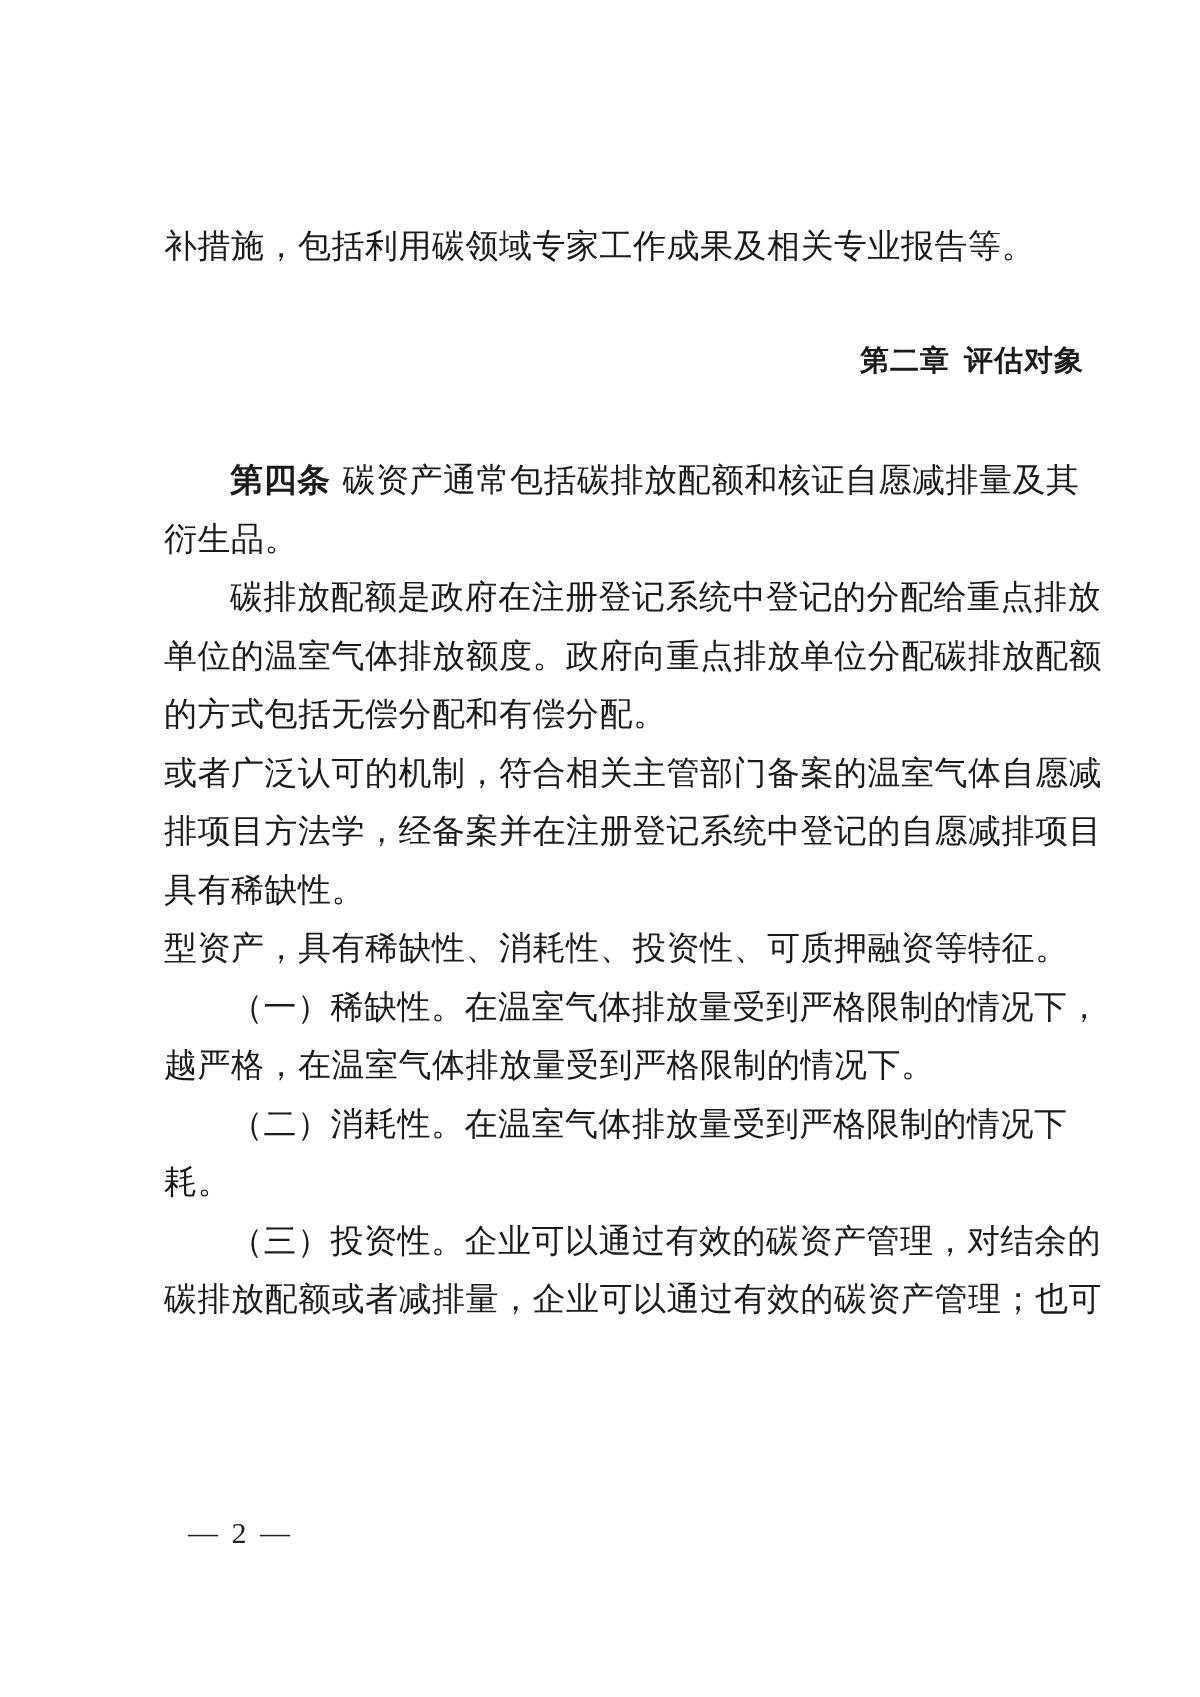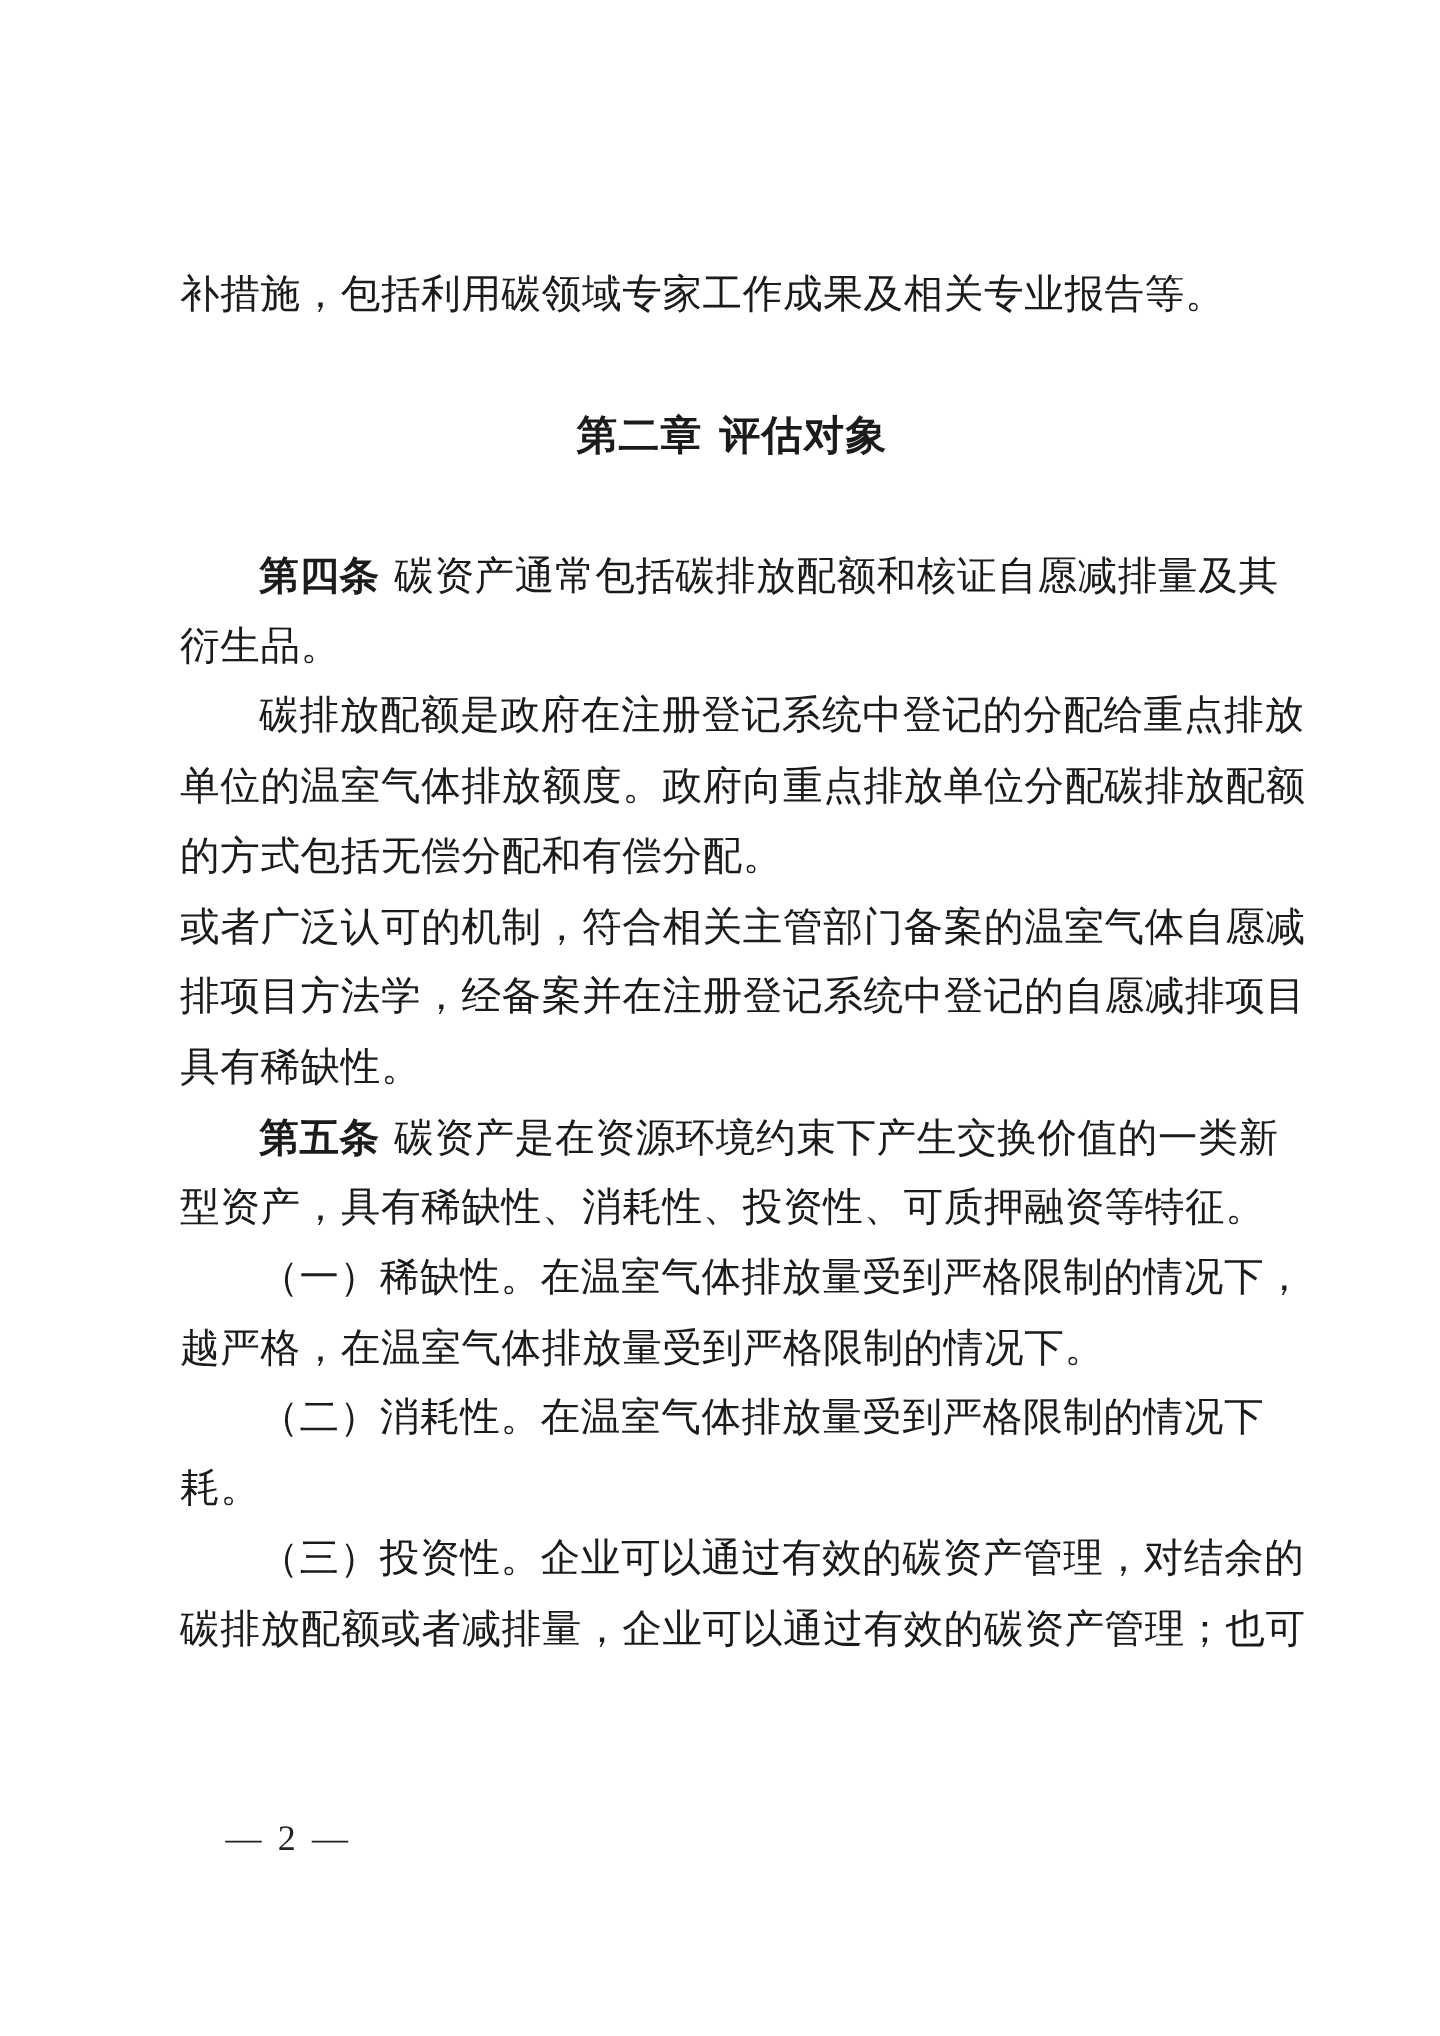--- a/index.html
+++ b/index.html
@@ -11,42 +11,42 @@
     position: relative;
     width: 1200px;
     height: 1697px;
     background: #ffffff;
     overflow: hidden;
     font-family: "Liberation Serif", "DejaVu Serif", serif;
     color: #1b1b1b;
   }
   .textcol {
     position: absolute;
-    left: 150px;
+    left: 164px;
     top: 217px;
     width: 920px;
   }
   .line {
     height: 58.5px;
     line-height: 58.5px;
     font-size: 33px;
     white-space: nowrap;
     letter-spacing: 0.5px;
   }
   .line.blank {
     
   }
   .indent {
     padding-left: 66px;  
   }
   .heading {
-    text-align: center;
-    font-family: Liberation Sans, sans-serif;
+    text-align: right;
+    font-family: Liberation Mono, monospace;
     font-weight: 700;
-    font-size: 34px;
+    font-size: 29px;
     letter-spacing: 1px;
   }
   .heading .chapter-label {
     margin-right: 14px;
   }
   .art-label {
     font-family: "Liberation Sans", "DejaVu Sans", sans-serif;
     font-weight: 700;
     margin-right: 12px;
   }
@@ -84,23 +84,20 @@
     <div class="line">衍生品。</div>
 
     <div class="line indent">碳排放配额是政府在注册登记系统中登记的分配给重点排放</div>
     <div class="line">单位的温室气体排放额度。政府向重点排放单位分配碳排放配额</div>
     <div class="line">的方式包括无偿分配和有偿分配。</div>
 
     <div class="line">或者广泛认可的机制，符合相关主管部门备案的温室气体自愿减</div>
     <div class="line">排项目方法学，经备案并在注册登记系统中登记的自愿减排项目</div>
     <div class="line">具有稀缺性。</div>
 
-    <div class="line indent">
-      <span class="art-label">第五条</span><span>碳资产是在资源环境约束下产生交换价值的一类新</span>
-    </div>
     <div class="line">型资产，具有稀缺性、消耗性、投资性、可质押融资等特征。</div>
 
     <div class="line indent">（一）稀缺性。在温室气体排放量受到严格限制的情况下，</div>
     <div class="line">越严格，在温室气体排放量受到严格限制的情况下。</div>
 
     <div class="line indent">（二）消耗性。在温室气体排放量受到严格限制的情况下</div>
     <div class="line">耗。</div>
 
     <div class="line indent">（三）投资性。企业可以通过有效的碳资产管理，对结余的</div>
     <div class="line">碳排放配额或者减排量，企业可以通过有效的碳资产管理；也可</div>

